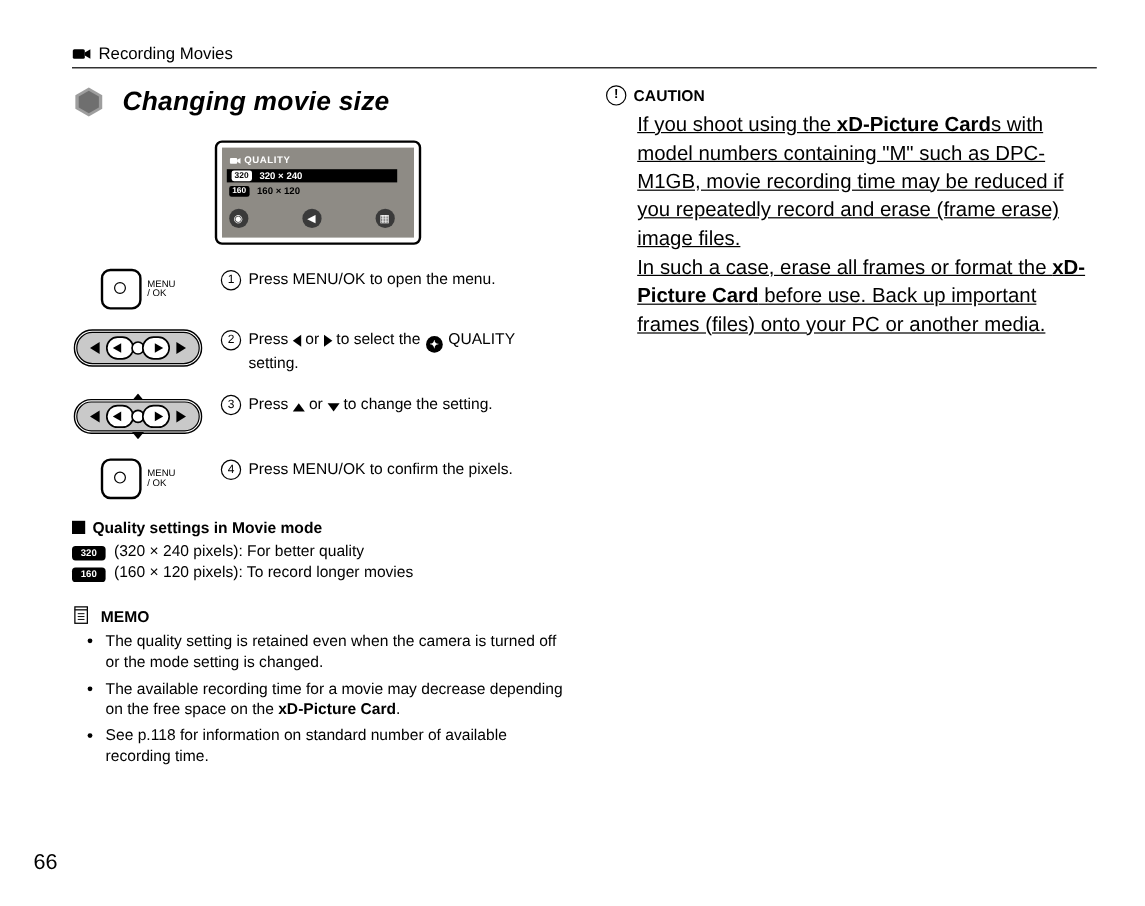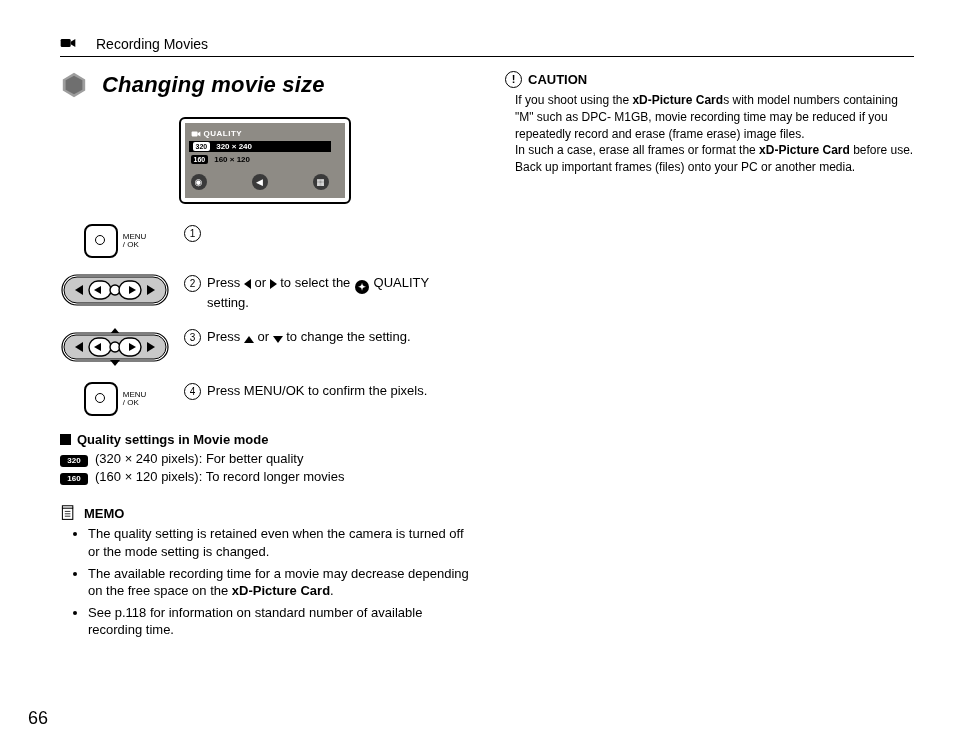--- a/index.html
+++ b/index.html
@@ -15,22 +15,22 @@
     box-sizing: border-box;
   }
   .page {
     padding: 36px 40px 30px 60px;
     position: relative;
     height: 100%;
     box-sizing: border-box;
   }
   .header-line {
     display: flex;
-    align-items: flex-start;
-    gap: 20px;
+    align-items: flex-end;
+    gap: 6px;
     font-size: 14px;
     margin-bottom: 4px;
   }
   .header-line svg { width: 16px; height: 14px; }
   .rule {
     border: none;
     border-top: 1px solid #000;
     margin: 2px 0 14px 0;
   }
   .columns {
@@ -227,23 +227,24 @@
     display:flex;align-items:center;gap:6px;
     font-weight:bold;
     margin-bottom:4px;
   }
   .warn-icon {
     width:15px;height:15px;border:1.4px solid #000;border-radius:50%;
     display:flex;align-items:center;justify-content:center;
     font-size:11px;font-weight:bold;line-height:1;
   }
   .caution-body {
-    margin-left: 10px;
+    margin-left: 26px;
     line-height: 1.4;
-    font-size: 12px;
+    font-size: 17px;
+    text-decoration: underline;
   }
   .page-num {
     position: absolute;
     left: 28px;
     bottom: 26px;
     font-size: 18px;
   }
 </style>
 </head>
 <body>
@@ -299,20 +300,21 @@
       <div class="step">
         <div class="step-illus">
           <div class="menuok-wrap">
             <div class="menuok-btn"></div>
             <div class="menuok-label" style="white-space:pre;">MENU
 / OK</div>
           </div>
         </div>
         <div class="step-body">
           <span class="circ-num">1</span>
+          <span>Press MENU/OK to open the menu.</span>
         </div>
       </div>
 
       <div class="step">
         <div class="step-illus">
           <svg class="dpad" viewBox="0 0 108 32">
             <rect x="1" y="1" width="106" height="30" rx="15" fill="#fff" stroke="#000" stroke-width="1.2"></rect>
             <rect x="3" y="3" width="102" height="26" rx="13" fill="#c9c9c9" stroke="#000" stroke-width="1"></rect>
             <polygon points="14,16 22,11 22,21" fill="#000"></polygon>
             <polygon points="94,16 86,11 86,21" fill="#000"></polygon>

